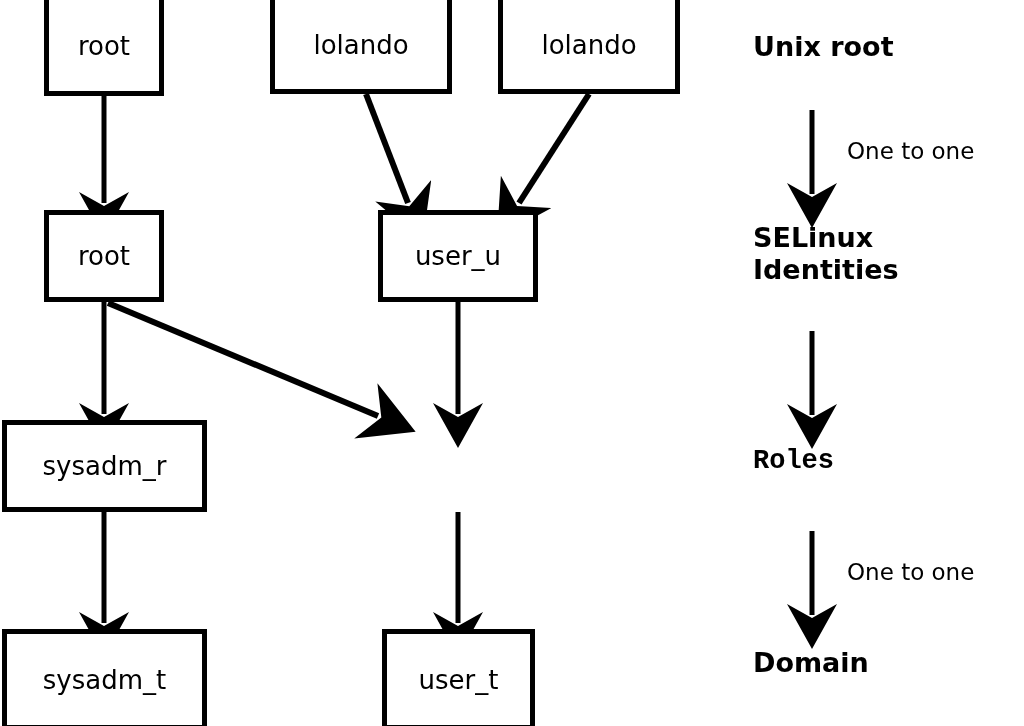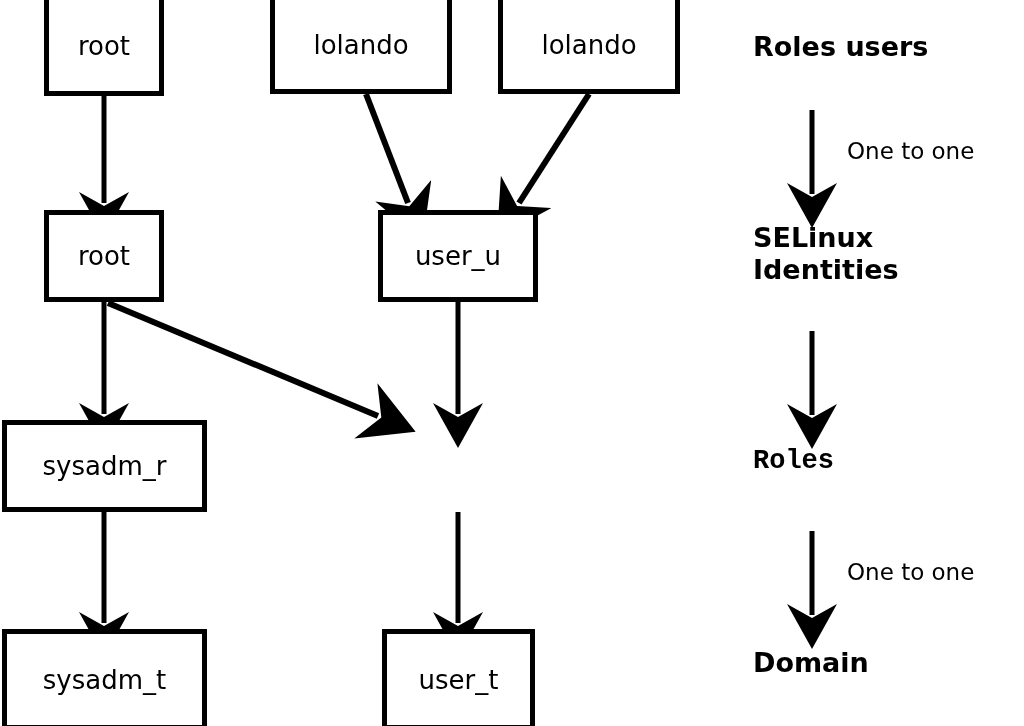--- a/index.html
+++ b/index.html
@@ -115,21 +115,21 @@
 
 
   <div class="node-box" style="left:2px; top:629px; width:205px; height:101px;">
     <span class="node-label">sysadm_t</span>
   </div>
 
   <div class="node-box" style="left:382px; top:629px; width:153px; height:101px;">
     <span class="node-label">user_t</span>
   </div>
 
-  <div class="legend-title" style="left:753px; top:31px;">Roles users</div>
+  <div class="legend-title" style="left:753px; top:31px;">Unix root</div>
 
   <div class="legend-rel" style="left:847px; top:140px;">One to one</div>
 
   <div class="legend-title" style="left:753px; top:222px;">SELinux
 Identities</div>
 
 
   <div class="legend-title" style="left:753px; top:446px;font-family:Liberation Mono, monospace;">Roles</div>
 
   <div class="legend-rel" style="left:847px; top:561px;">One to one</div>

